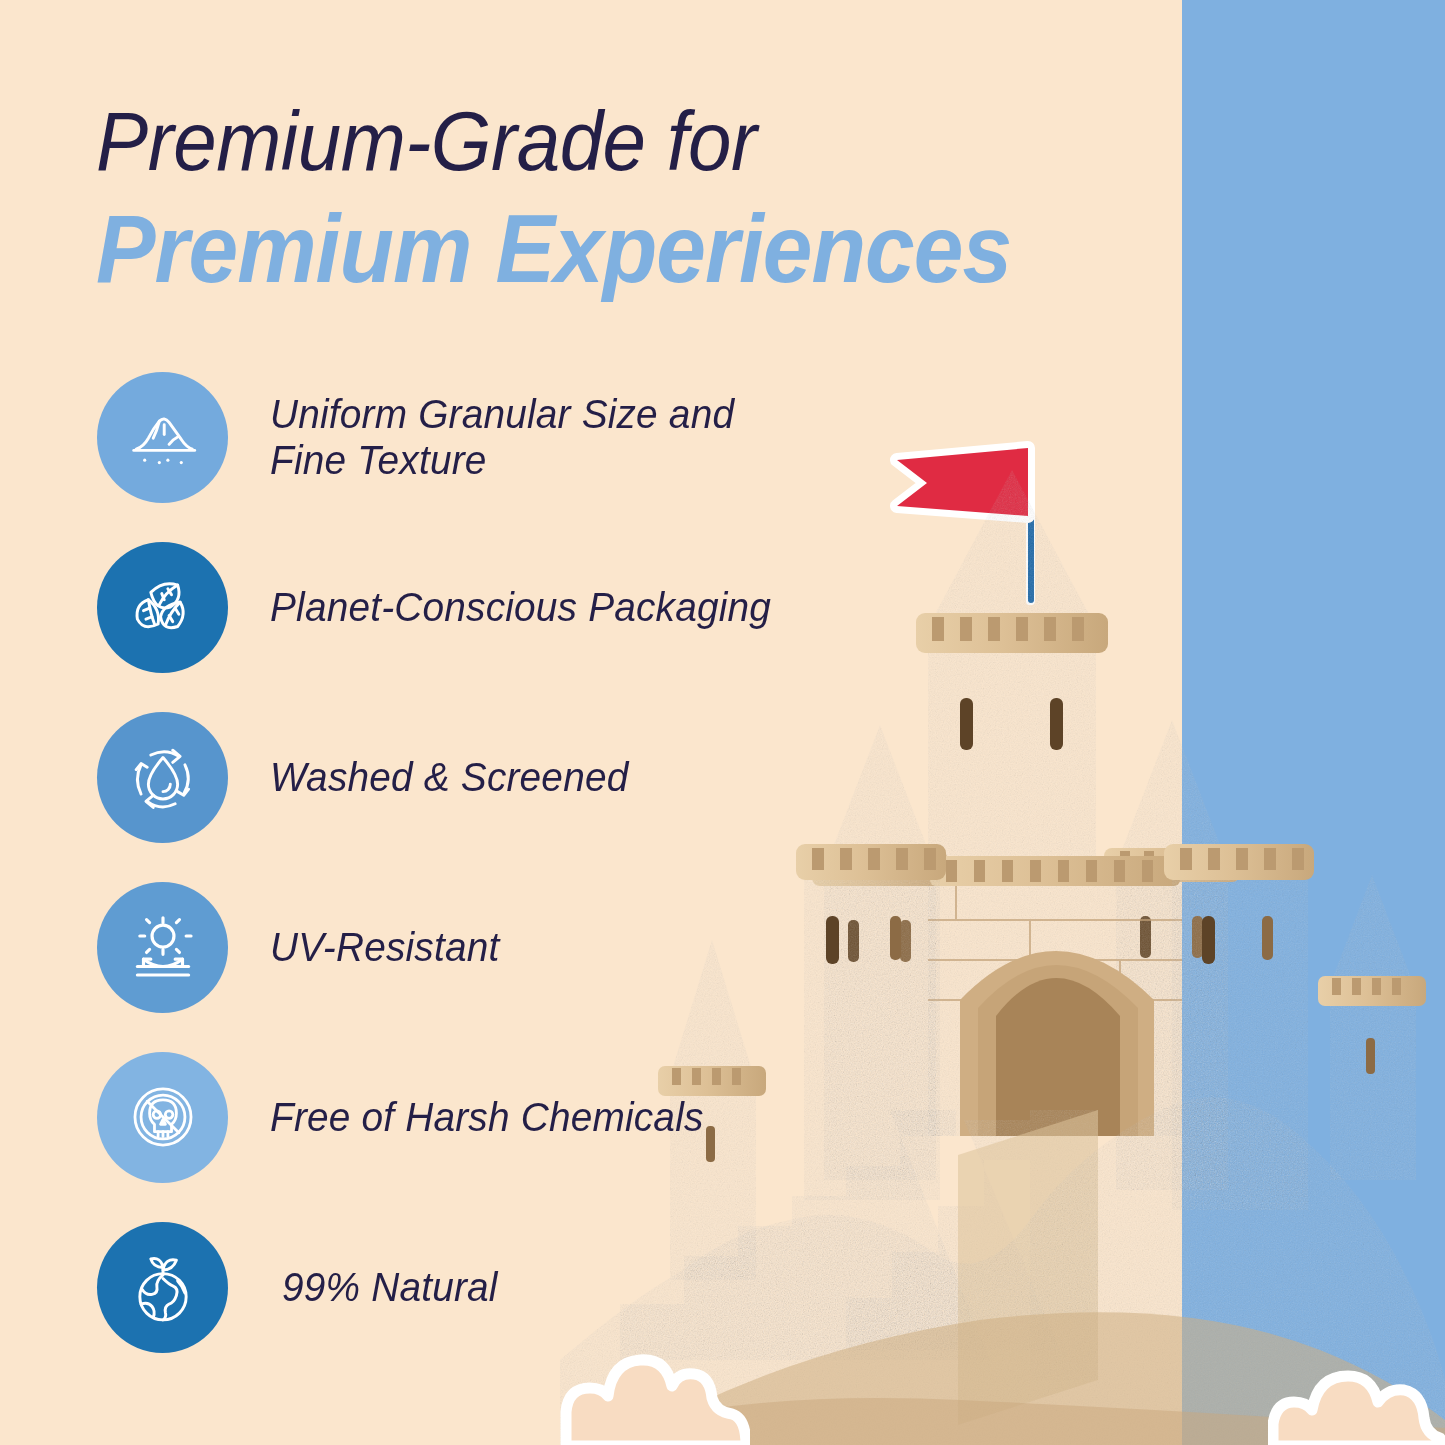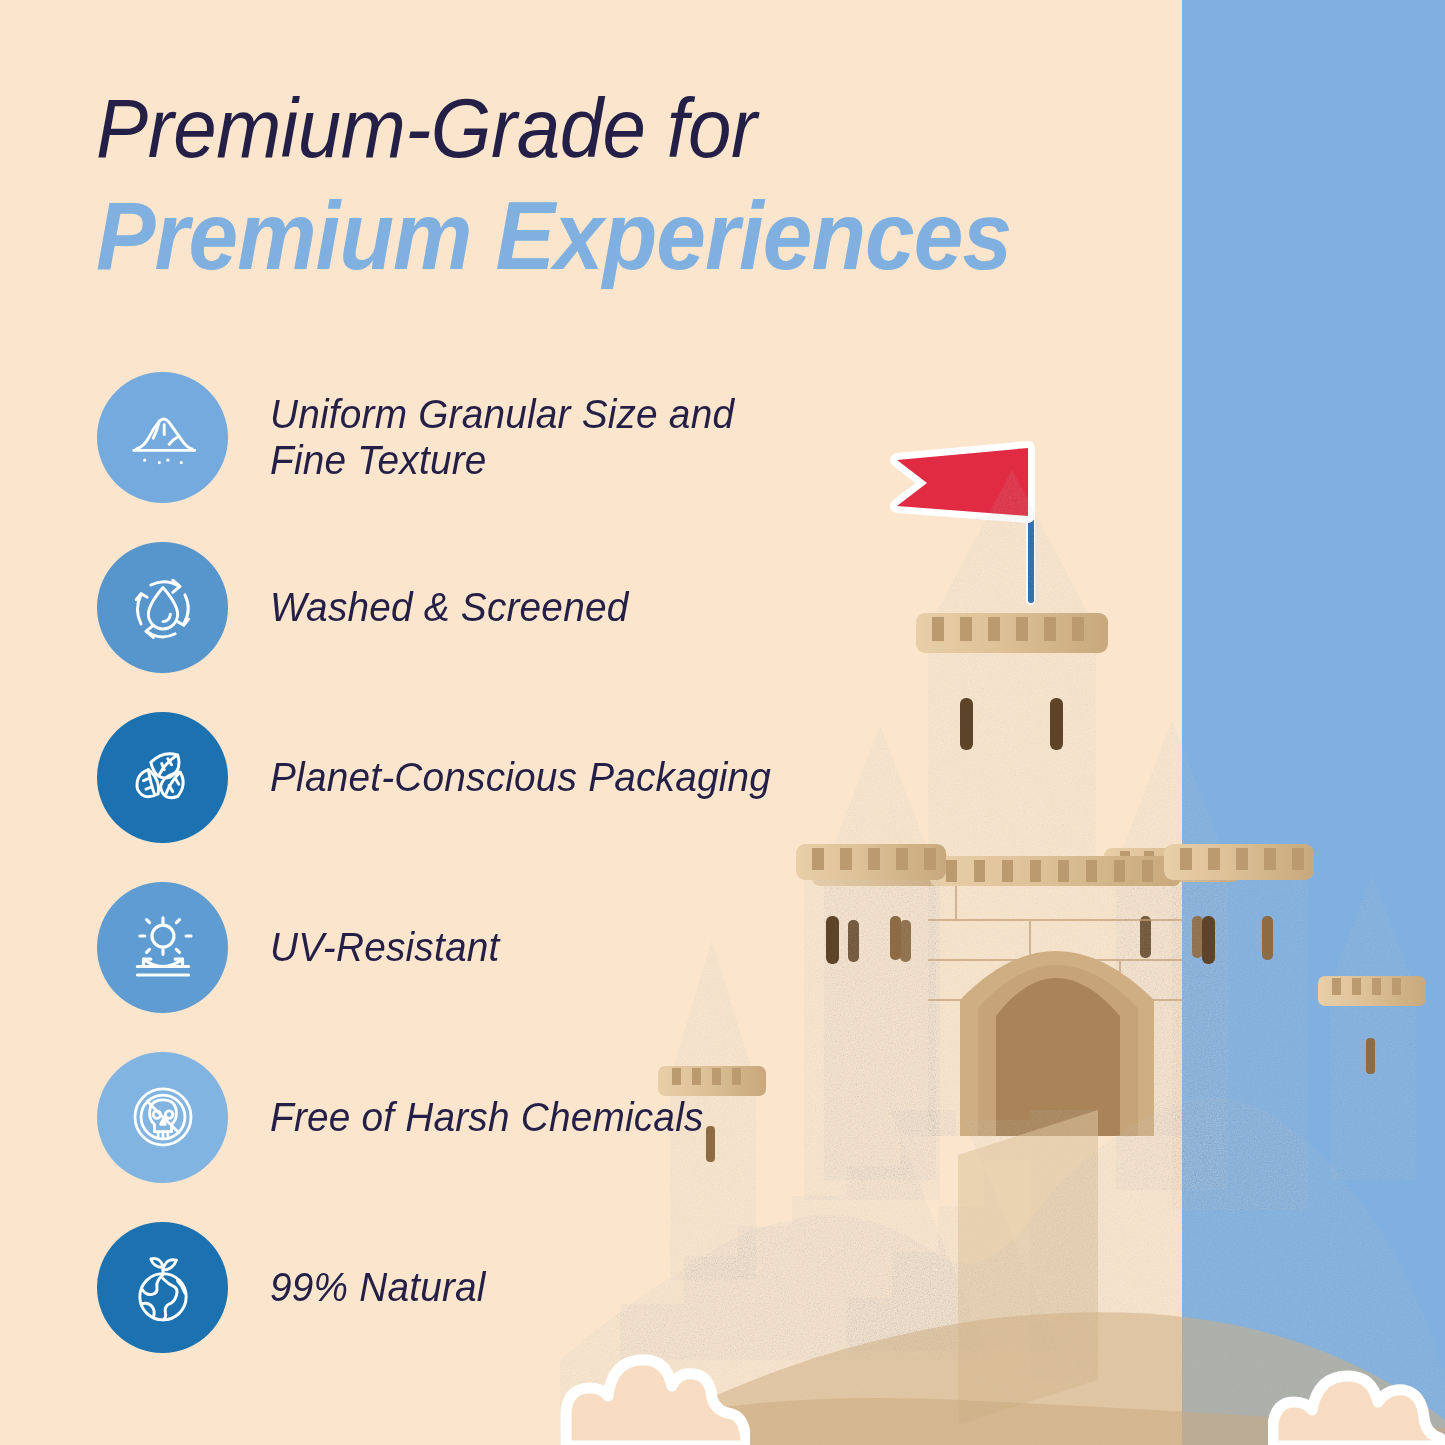--- a/index.html
+++ b/index.html
@@ -13,21 +13,21 @@
   #stage{position:absolute;inset:0;width:1445px;height:1445px;overflow:hidden;background:#fbe6cd;}
 
   
   .sky-panel{
     position:absolute;top:0;right:0;width:263px;height:1445px;
     background:#7fb0e0;
   }
 
   
   .headline{
-    position:absolute;left:96px;top:86px;width:1060px;
+    position:absolute;left:96px;top:99px;width:1060px;
   }
   .head-l1{
     font-size:84px;line-height:1.0;
     font-style:italic;font-weight:400;
     letter-spacing:-0.5px;
     color:#241f47;
     white-space:nowrap;
     transform:scaleX(0.93);transform-origin:left center;
   }
   .head-l2{
@@ -41,21 +41,21 @@
   }
 
   
   .features{
     position:absolute;left:97px;top:372px;width:700px;
   }
   .feature-row{
     display:flex;align-items:center;
     height:130px;margin-bottom:40px;
   }
-  .feature-row:last-child{margin-bottom:0;}
+  .feature-row:last-child{margin-bottom:0;gap:12px;}
   .badge{
     width:131px;height:131px;border-radius:50%;
     flex:0 0 131px;
     display:flex;align-items:center;justify-content:center;
   }
   .badge svg{display:block;}
   .feature-label{
     margin-left:42px;
     font-size:40px;line-height:1.16;
     font-style:italic;font-weight:400;
@@ -303,55 +303,55 @@
           <circle cx="17" cy="51" r="1.3" fill="#fff" stroke="none"></circle>
           <circle cx="29" cy="53" r="1.3" fill="#fff" stroke="none"></circle>
           <circle cx="36" cy="51" r="1.3" fill="#fff" stroke="none"></circle>
           <circle cx="47" cy="53" r="1.3" fill="#fff" stroke="none"></circle>
         </svg>
       </div>
       <div class="feature-label">Uniform Granular Size and Fine Texture</div>
     </div>
 
     <div class="feature-row">
+      <div class="badge" style="background:#1c72b0">
+        <svg width="78" height="78" viewBox="0 0 64 64" fill="none" stroke="#ffffff" stroke-width="2.4" stroke-linecap="round" stroke-linejoin="round">
+          <path d="M22 20 Q32 10 44 14 Q48 26 38 32 Q26 36 22 20 Z"></path>
+          <path d="M44 14 Q34 20 29 30"></path>
+          <path d="M36 17 L39 22 M31 21 L33 26"></path>
+          <path d="M20 26 Q30 34 28 46 Q16 52 11 42 Q9 30 20 26 Z"></path>
+          <path d="M20 26 Q22 38 25 46"></path>
+          <path d="M21 33 L16 35 M23 40 L18 42"></path>
+          <path d="M46 28 Q52 38 44 48 Q32 52 30 40 Q32 30 46 28 Z"></path>
+          <path d="M46 28 Q38 36 34 47"></path>
+          <path d="M42 33 L45 38 M37 39 L40 44"></path>
+        </svg>
+      </div>
+      <div class="feature-label">Planet-Conscious Packaging</div>
+    </div>
+
+    <div class="feature-row">
       <div class="badge" style="background:#5795cd">
         <svg width="78" height="78" viewBox="0 0 64 64" fill="none" stroke="#ffffff" stroke-width="2.4" stroke-linecap="round" stroke-linejoin="round">
           <path d="M32 16 Q44 30 44 38 A12 12 0 0 1 20 38 Q20 30 32 16 Z"></path>
           <path d="M38 38 A6 6 0 0 1 32 44"></path>
           <path d="M22 14 Q34 8 45 15"></path>
           <path d="M40 10 L46 15 L40 20"></path>
           <path d="M50 22 Q56 34 49 46"></path>
           <path d="M53 42 L49 47 L44 44"></path>
           <path d="M42 54 Q30 60 19 52"></path>
           <path d="M24 57 L18 52 L24 47"></path>
           <path d="M14 46 Q8 34 14 22"></path>
           <path d="M10 26 L14 21 L19 24"></path>
         </svg>
       </div>
       <div class="feature-label">Washed &amp; Screened</div>
     </div>
 
     <div class="feature-row">
-      <div class="badge" style="background:#1c72b0">
-        <svg width="78" height="78" viewBox="0 0 64 64" fill="none" stroke="#ffffff" stroke-width="2.4" stroke-linecap="round" stroke-linejoin="round">
-          <path d="M22 20 Q32 10 44 14 Q48 26 38 32 Q26 36 22 20 Z"></path>
-          <path d="M44 14 Q34 20 29 30"></path>
-          <path d="M36 17 L39 22 M31 21 L33 26"></path>
-          <path d="M20 26 Q30 34 28 46 Q16 52 11 42 Q9 30 20 26 Z"></path>
-          <path d="M20 26 Q22 38 25 46"></path>
-          <path d="M21 33 L16 35 M23 40 L18 42"></path>
-          <path d="M46 28 Q52 38 44 48 Q32 52 30 40 Q32 30 46 28 Z"></path>
-          <path d="M46 28 Q38 36 34 47"></path>
-          <path d="M42 33 L45 38 M37 39 L40 44"></path>
-        </svg>
-      </div>
-      <div class="feature-label">Planet-Conscious Packaging</div>
-    </div>
-
-    <div class="feature-row">
       <div class="badge" style="background:#5f9cd2">
         <svg width="78" height="78" viewBox="0 0 64 64" fill="none" stroke="#ffffff" stroke-width="2.6" stroke-linecap="round" stroke-linejoin="round">
           <circle cx="32" cy="23" r="9"></circle>
           <path d="M32 8 L32 12 M32 34 L32 38"></path>
           <path d="M17 23 L13 23 M51 23 L55 23"></path>
           <path d="M21 12 L18.5 9.5 M45.5 36.5 L43 34"></path>
           <path d="M43 12 L45.5 9.5 M18.5 36.5 L21 34"></path>
           <path d="M16 42 Q32 54 48 42"></path>
           <path d="M16 42 L22 42 M16 42 L16 47"></path>
           <path d="M48 42 L42 42 M48 42 L48 47"></path>

